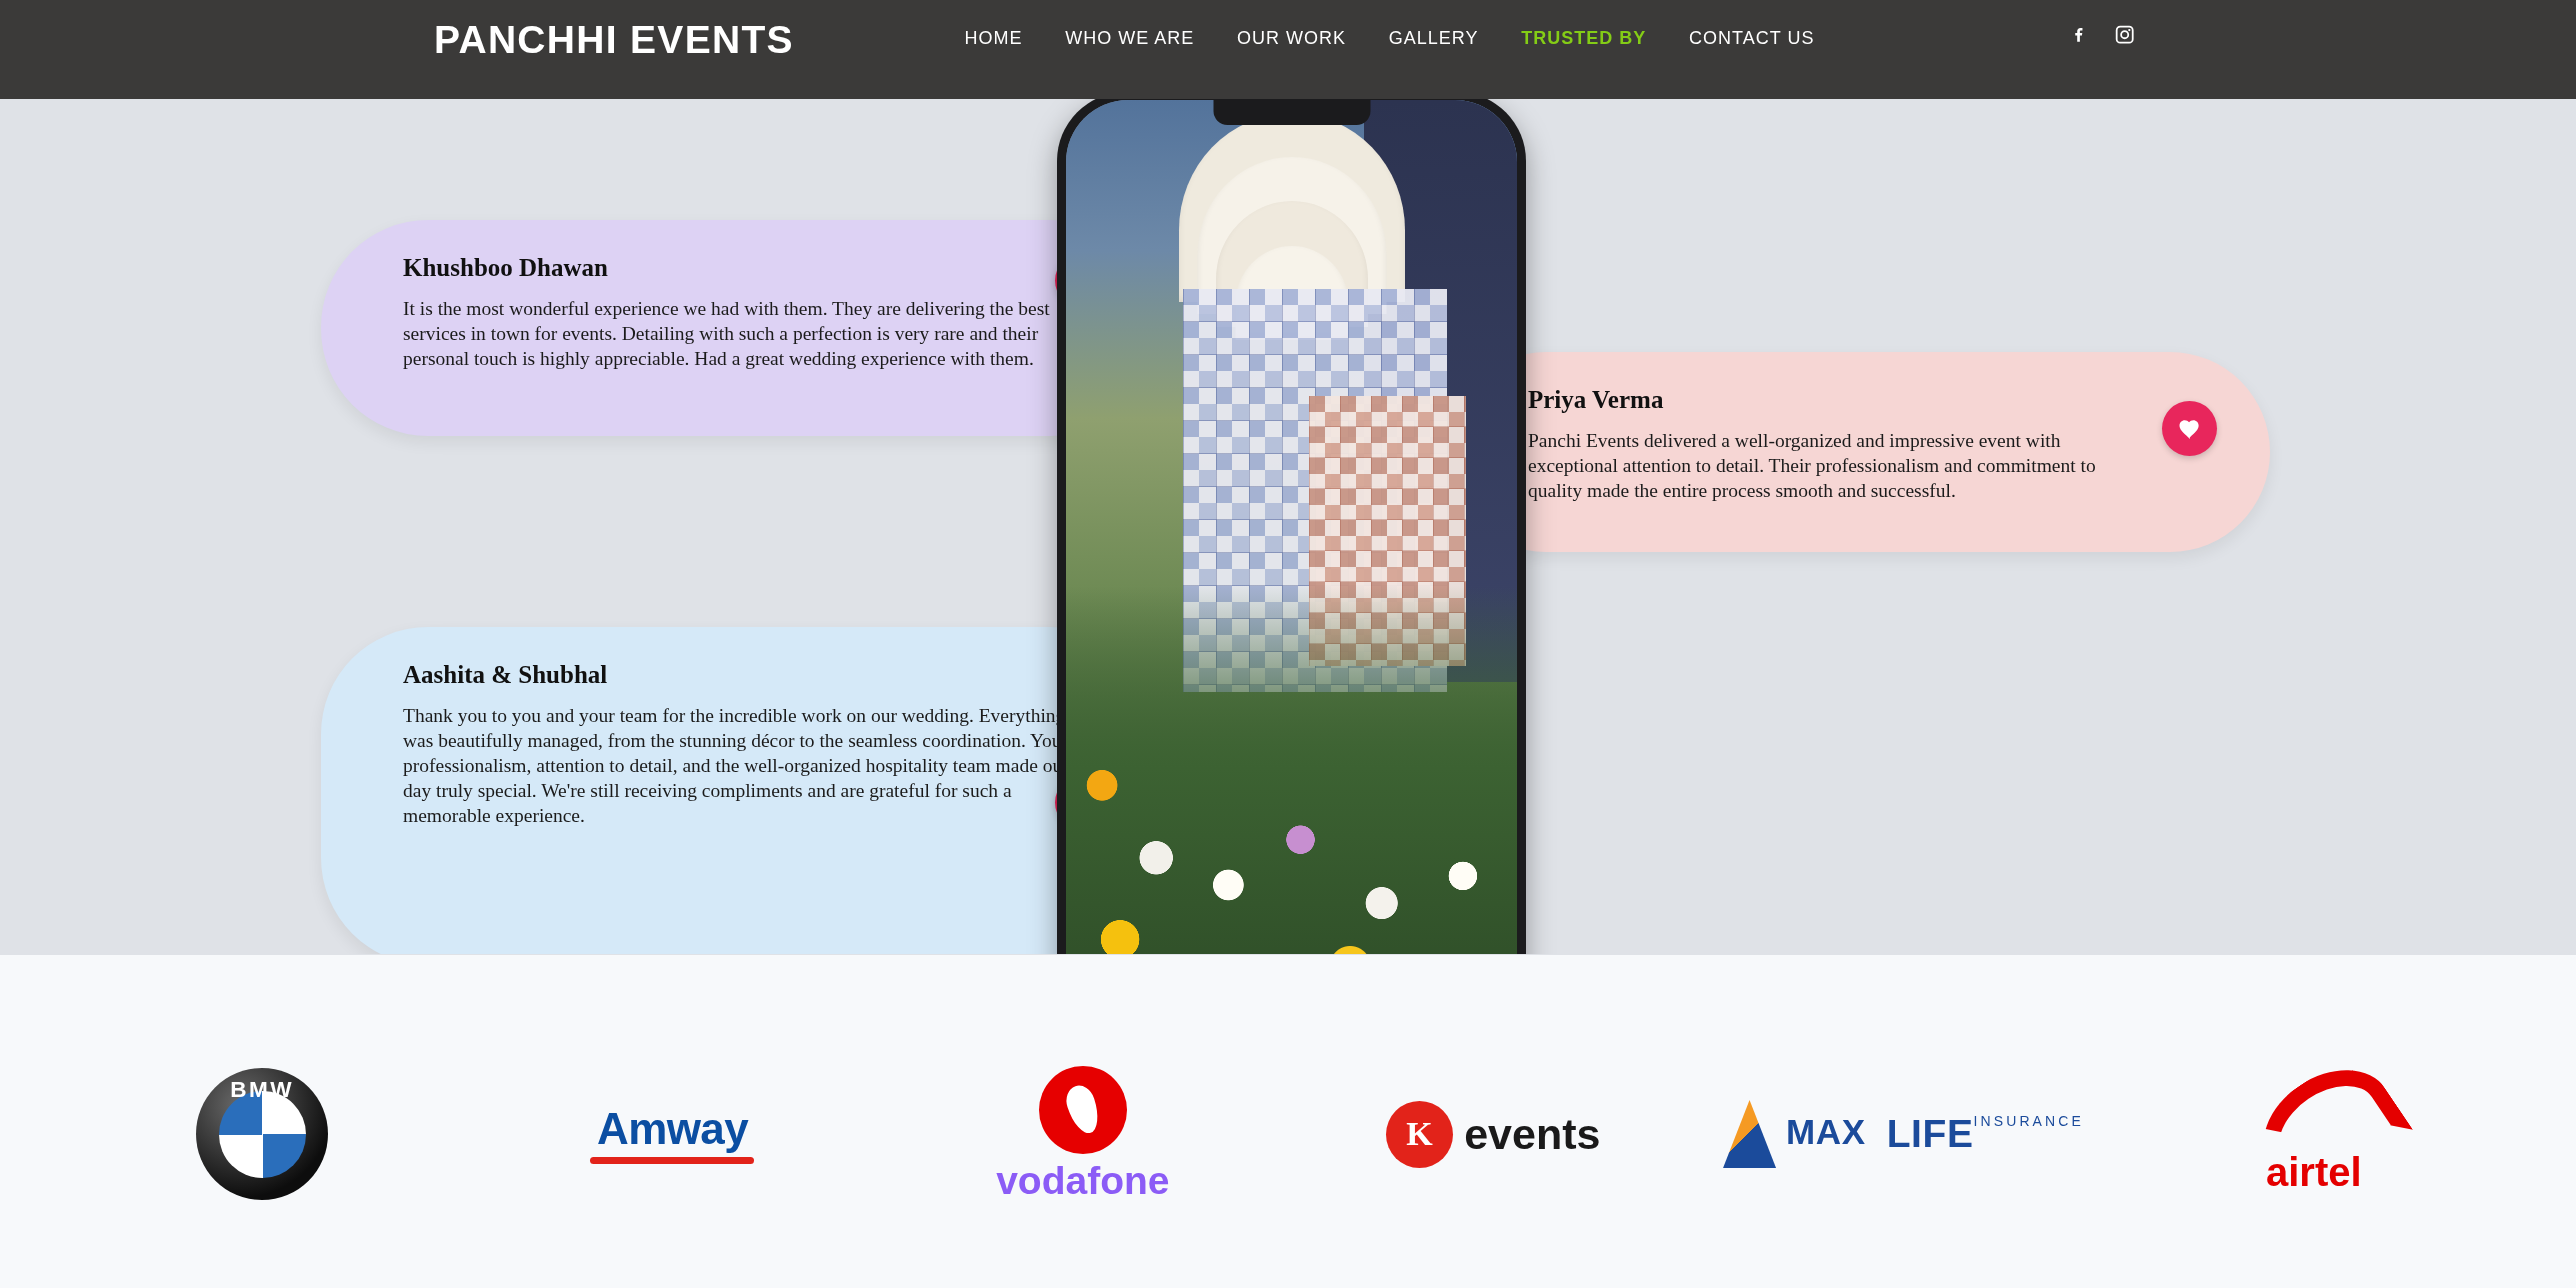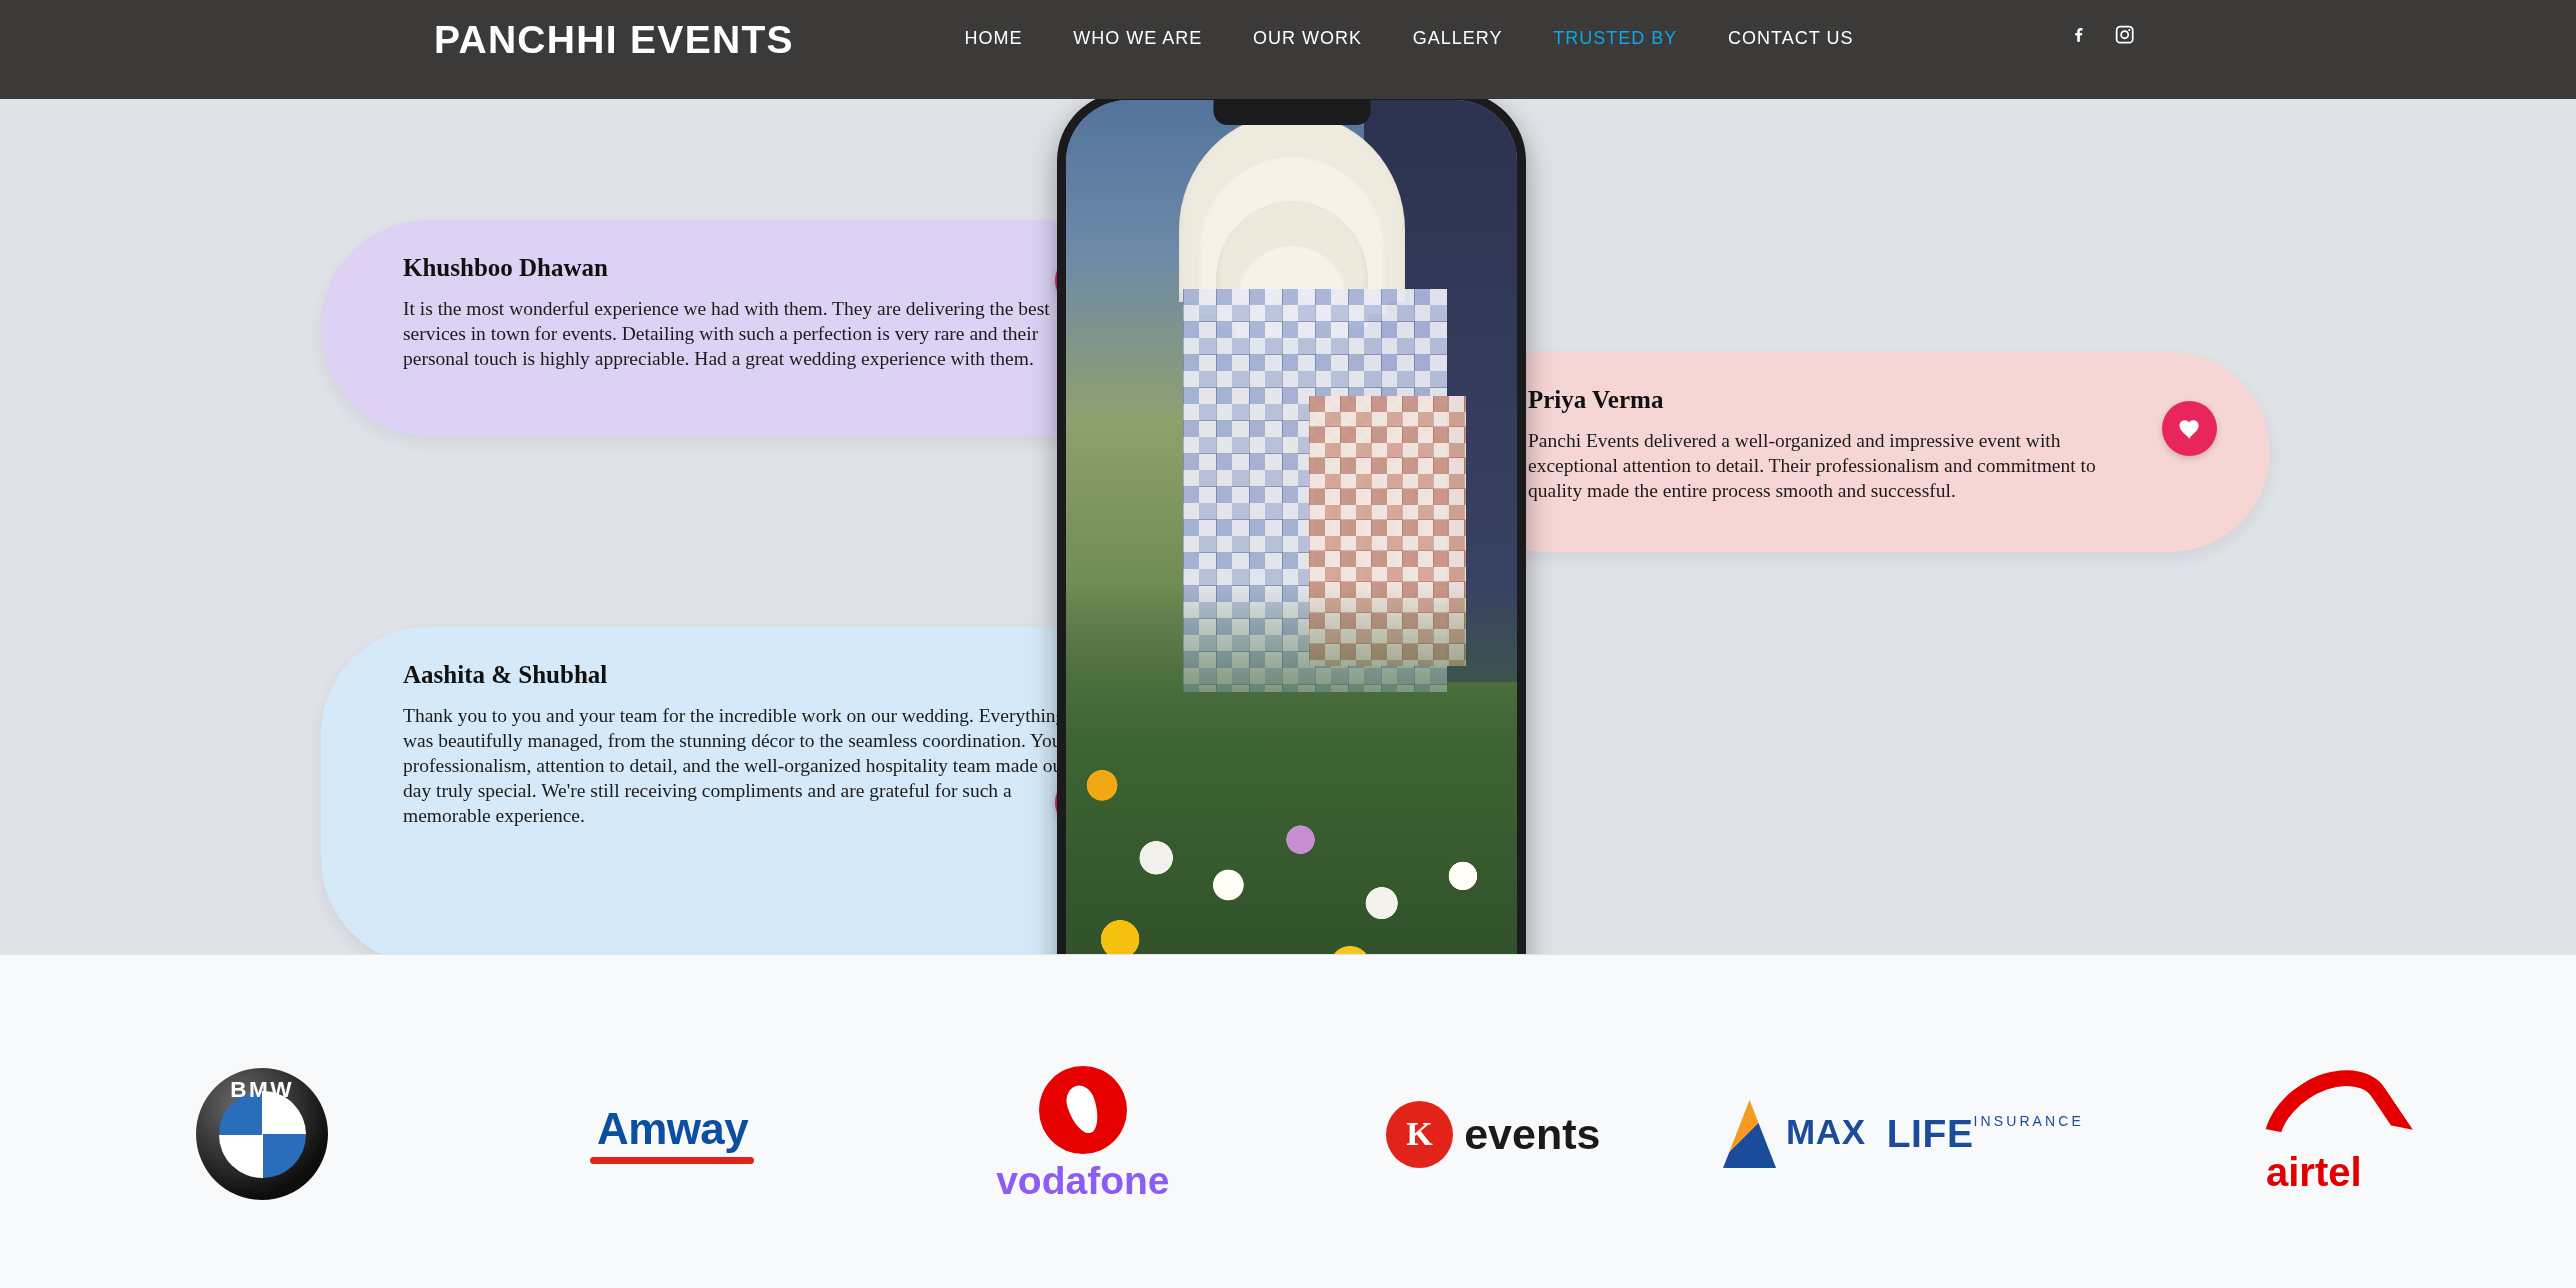--- a/index.html
+++ b/index.html
@@ -31,34 +31,34 @@
     font-size: 39px;
     font-weight: bold;
     letter-spacing: 1.3px;
   }
   .nav {
     position: absolute;
     left: 943px;
     top: 28px;
     display: flex;
     align-items: center;
-    gap: 8px;
+    gap: 0px;
   }
   .nav-item {
     color: #ffffff;
     font-size: 18px;
     letter-spacing: 1px;
     padding: 0 21.4px;
     text-decoration: none;
     cursor: pointer;
     white-space: nowrap;
   }
   .nav-item.active {
-    font-weight: normal;
-    color: #0ea5e9;
+    font-weight: bold;
+    color: #84cc16;
   }
   .social {
     position: absolute;
     left: 2069px;
     top: 24px;
     display: flex;
     gap: 24px;
     align-items: center;
   }
   .social svg { display: block; }

